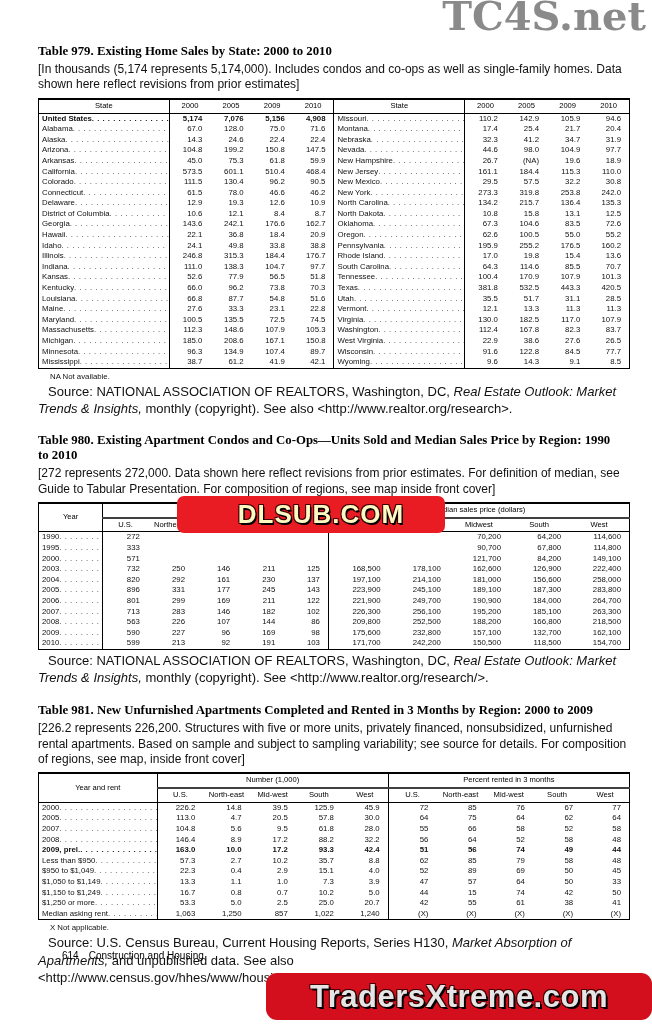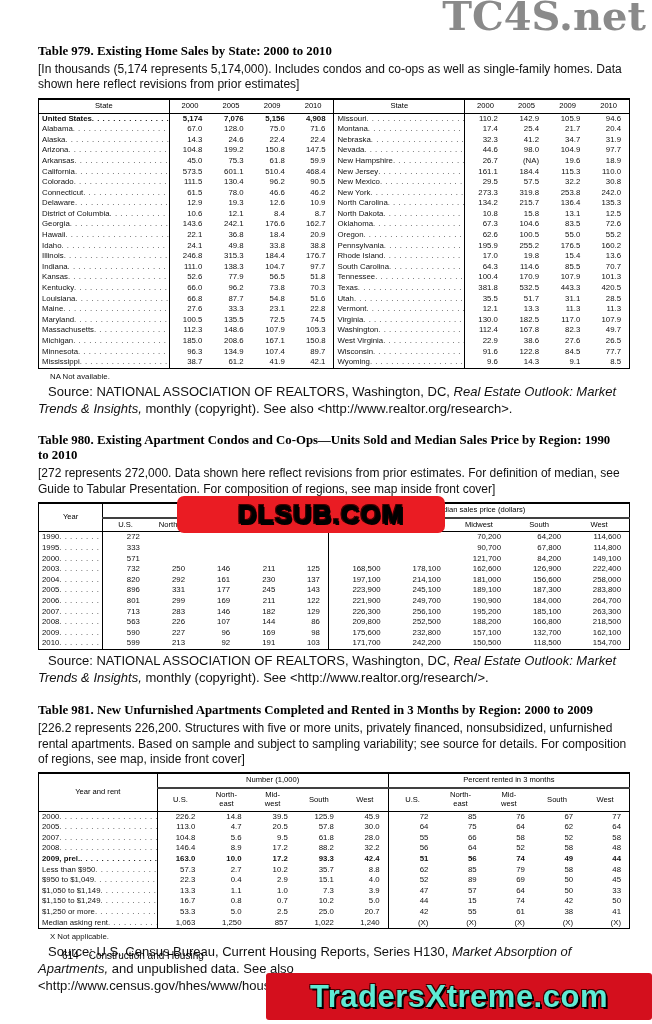--- a/index.html
+++ b/index.html
@@ -17,21 +17,21 @@
   }
   .bracket { font-size:12px; line-height:1.28; margin:0 0 5px 0; color:#111; }
 
   table.t {
     border-collapse:collapse; table-layout:fixed; width:592px;
     border:1px solid #000; border-top:2px solid #000; border-bottom:1.5px solid #000;
     font-size:7.8px;
   }
   table.t th {
     font-weight:400; font-size:7.6px; vertical-align:middle;
-    padding:2px 11px; line-height:1.15; color:#000;
+    padding:2px 3px; line-height:1.15; color:#000;
   }
   table.t thead { border-bottom:1px solid #000; }
   th.grp { border-bottom:2px solid #404040; }
   td.num { text-align:right; padding:0 8px 0 0; line-height:10.6px; white-space:nowrap; }
   td.lbl { padding:0 0 0 3px; line-height:10.6px; }
   .lblwrap { display:flex; align-items:baseline; overflow:hidden; white-space:nowrap; }
   .lblwrap .txt { flex:none; }
   .dots { flex:1 1 auto; overflow:hidden; }
   .dots::before {
     content:". . . . . . . . . . . . . . . . . . . . . . . . . . . . . . . . . . . . . . .";
@@ -73,29 +73,29 @@
   
   .wm-top {
     position:absolute; top:-4px; right:6px;
     font-family:"DejaVu Serif", serif; font-weight:700; font-size:40px;
     color:#8a8a8a; letter-spacing:0; line-height:1;
   }
   .wm-dlsub {
     position:absolute; left:177px; top:496px; width:268px; height:37px;
     background:#ea1c23; border-radius:7px;
     display:flex; align-items:center; justify-content:center;
-    color:#000000; font-weight:700; font-size:26px; letter-spacing:1px;
+    color:#fef9c3; font-weight:700; font-size:26px; letter-spacing:1px;
     text-shadow:1.5px 1.5px 0 #000, -1px 1px 0 #400, 1px -1px 0 #400, -1px -1px 0 #400;
     padding-left:20px;
   }
   .wm-traders {
     position:absolute; left:266px; top:973px; width:386px; height:47px;
-    background:#d40f1d; border-radius:3px;
+    background:#d40f1d; border-radius:11px;
     display:flex; align-items:center; justify-content:center;
-    color:#5eead4; font-weight:700; font-size:31px; letter-spacing:.5px;
+    color:#e5e5e5; font-weight:700; font-size:31px; letter-spacing:.5px;
     text-shadow:2px 2px 0 #000, -1px -1px 0 #400, 1px -1px 0 #400, -1px 1px 0 #400;
   }
 </style>
 </head>
 <body>
 
 <div class="page">
   <div class="content">
 
     <section class="sec979">
@@ -576,21 +576,21 @@
               <td class="num">105.3</td>
               <td class="lbl">
                 <span class="lblwrap">
                   <span class="txt">Washington</span>
                   <span class="dots"></span>
                 </span>
               </td>
               <td class="num">112.4</td>
               <td class="num">167.8</td>
               <td class="num">82.3</td>
-              <td class="num">49.7</td>
+              <td class="num">83.7</td>
             </tr>
             <tr>
               <td class="lbl">
                 <span class="lblwrap">
                   <span class="txt">Michigan</span>
                   <span class="dots"></span>
                 </span>
               </td>
               <td class="num">185.0</td>
               <td class="num">208.6</td>
@@ -816,21 +816,21 @@
               <td class="lbl">
                 <span class="lblwrap">
                   <span class="txt">2007</span>
                   <span class="dots"></span>
                 </span>
               </td>
               <td class="num">713</td>
               <td class="num">283</td>
               <td class="num">146</td>
               <td class="num">182</td>
-              <td class="num">129</td>
+              <td class="num">102</td>
               <td class="num">226,300</td>
               <td class="num">256,100</td>
               <td class="num">195,200</td>
               <td class="num">185,100</td>
               <td class="num">263,300</td>
             </tr>
             <tr>
               <td class="lbl">
                 <span class="lblwrap">
                   <span class="txt">2008</span>

